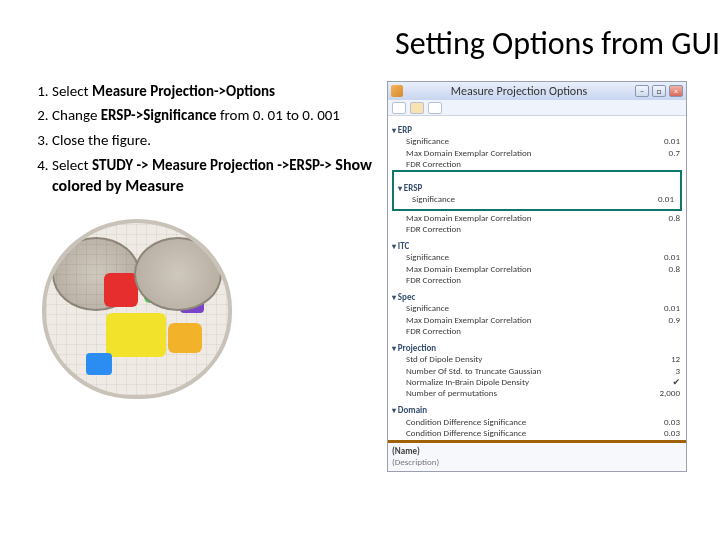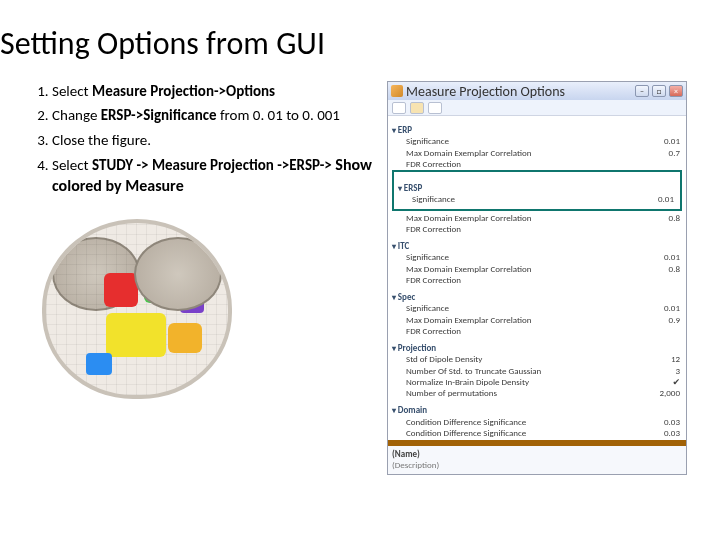--- a/index.html
+++ b/index.html
@@ -7,21 +7,21 @@
     margin: 0;
     width: 720px;
     height: 540px;
     background: #fff;
     font-family: "Calibri", "Segoe UI", Arial, sans-serif;
     color: #000;
     position: relative;
     overflow: hidden;
   }
   .title {
-    text-align: left;
+    text-align: right;
     font-size: 32px;
     font-weight: 400;
     margin: 24px 0 18px 0;
   }
   .content {
     display: flex;
     gap: 8px;
     padding: 0 24px;
   }
   .left {
@@ -82,21 +82,21 @@
     align-items: center;
     padding: 0 3px;
     gap: 3px;
     color: #333;
   }
   .tb-icon {
     width: 12px; height: 12px;
     background: linear-gradient(135deg,#f6b55b,#d18a2a);
     border-radius: 2px;
   }
-  .tb-title { flex: 1; font-size: 14px; }
+  .tb-title { flex: 1; font-size: 12px; text-align: center; }
   .tb-btn {
     width: 14px; height: 12px;
     background: linear-gradient(#f2f6fd,#cfdaee);
     border: 1px solid #8b97b1;
     border-radius: 2px;
     display:flex; align-items:center; justify-content:center;
     font-size: 8px; line-height: 1;
   }
   .tb-btn.close { background: linear-gradient(#f5b0a8,#d66a5a); color:#fff; }
   .toolbar {
@@ -119,21 +119,21 @@
     padding-left: 14px;
     color:#3a3a3a;
   }
   .row .val { color:#444; padding-right:2px; }
   .hl {
     border: 2px solid #0f766e;
     margin: 1px 0;
     padding: 4px;
   }
   .footer {
-    border-top: 6px solid #a16207;
+    border-top: 3px solid #a16207;
     background:#f6f8fc;
     padding: 2px 4px 4px 4px;
     font-size: 9px;
   }
   .footer .lbl { color:#444; font-weight:700; }
   .footer .desc { color:#777; }
 </style>
 </head>
 <body>
 

